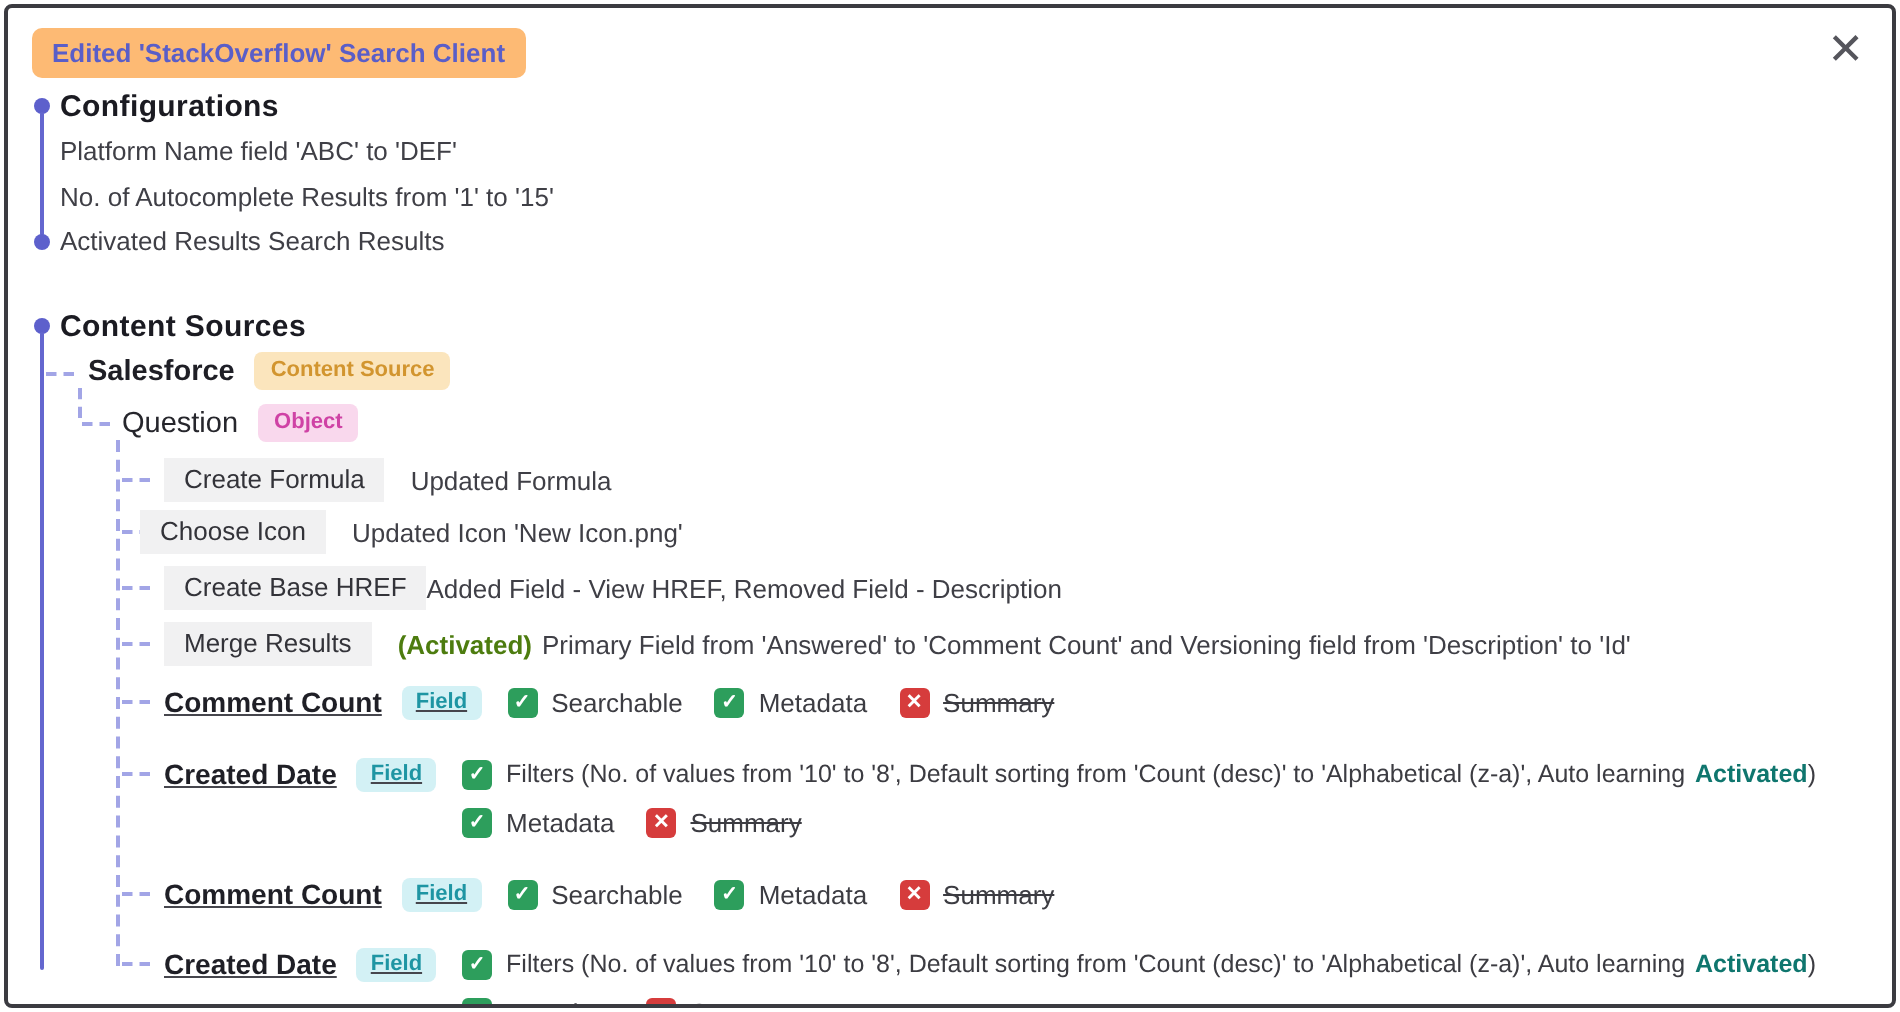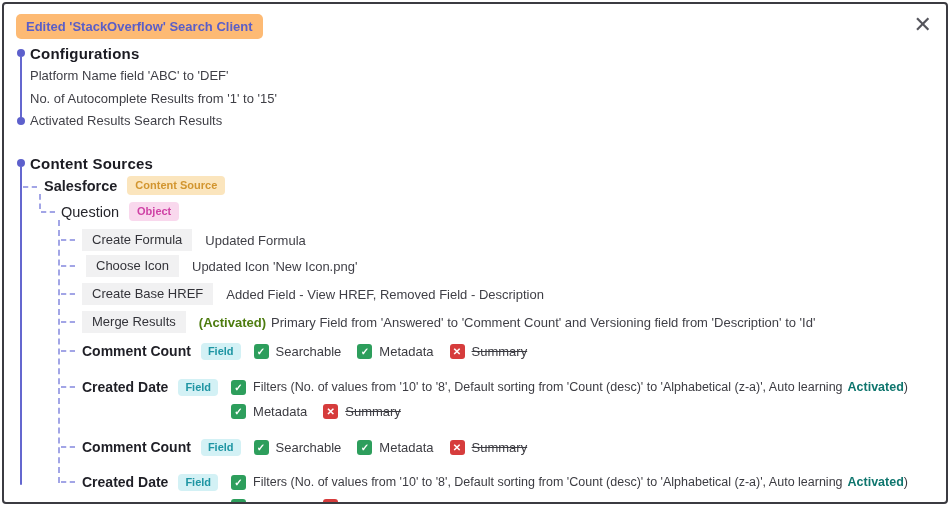--- a/index.html
+++ b/index.html
@@ -30,21 +30,21 @@
   
   .badge { display: inline-flex; align-items: center; border-radius: 4px; font-weight: 600; line-height: 1; }
   .badge.purple { background: #fdba74; color: #5a5ec8; font-size: 13px; padding: 6px 10px; border-radius: 5px; }
   .badge.orange { background: #fbe5bd; color: #d2952f; font-size: 11px; padding: 4px 8px; }
   .badge.pink   { background: #f9d8ed; color: #cf42a5; font-size: 11px; padding: 4px 8px; }
   .badge.cyan   { background: #d3f1f5; color: #1e95a3; font-size: 11px; padding: 3px 7px; }
   .chip { background: #f1f1f2; color: #333339; font-size: 13px; font-weight: 500; padding: 4px 10px; border-radius: 0; line-height: 1.1; }
 
   
   .field-row { position: absolute; display: flex; align-items: flex-start; white-space: nowrap; }
-  .f-head { height: 24px; display: flex; align-items: center; gap: 10px; }
+  .f-head { height: 24px; display: flex; align-items: center; gap: 10px; text-decoration: underline; }
   .lines { margin-left: 13px; display: flex; flex-direction: column; }
   .f-line { height: 24px; display: flex; align-items: center; gap: 16px; }
   .flag { display: inline-flex; align-items: center; gap: 7px; font-size: 13px; color: #3c3c42; }
   .flag.small { font-size: 12.5px; }
   .flag b { color: #0f766e; }
   .ic { width: 15px; height: 15px; border-radius: 3px; color: #fff; font-size: 10px;
         display: inline-flex; align-items: center; justify-content: center; font-weight: 700; flex: 0 0 15px; }
   .ic.ok { background: #2d9e5c; }
   .ic.rm { background: #d63c3c; }
   .struck { text-decoration: line-through; }
@@ -105,25 +105,25 @@
 
   <div class="row" style="left:57px; top:198px; gap:10px;">
     <span class="name-m">Question</span>
     <span class="badge pink">Object</span>
   </div>
 
   <div class="row" style="left:78px; top:224px; height:24px; gap:13px;">
     <span class="chip">Create Formula</span>
     <span class="action-text">Updated Formula</span>
   </div>
-  <div class="row" style="left:82px; top:250px; height:24px; gap:13px;">
+  <div class="row" style="left:66px; top:250px; height:24px; gap:13px;">
     <span class="chip">Choose Icon</span>
     <span class="action-text">Updated Icon 'New Icon.png'</span>
   </div>
-  <div class="row" style="left:78px; top:278px; height:24px; gap:13px;">
+  <div class="row" style="left:78px; top:278px; height:24px; ">
     <span class="chip">Create Base HREF</span>
     <span class="action-text">Added Field - View HREF, Removed Field - Description</span>
   </div>
   <div class="row" style="left:78px; top:306px; height:24px; gap:13px;">
     <span class="chip">Merge Results</span>
     <span class="action-text"><b>(Activated)</b><span class="ml4">Primary Field from 'Answered' to 'Comment Count' and Versioning field from 'Description' to 'Id'</span></span>
   </div>
 
   <div class="field-row" style="left:78px; top:335px;">
     <div class="f-head">

